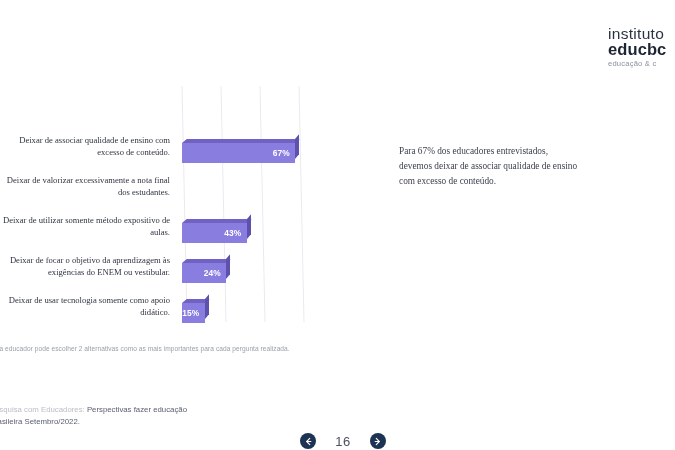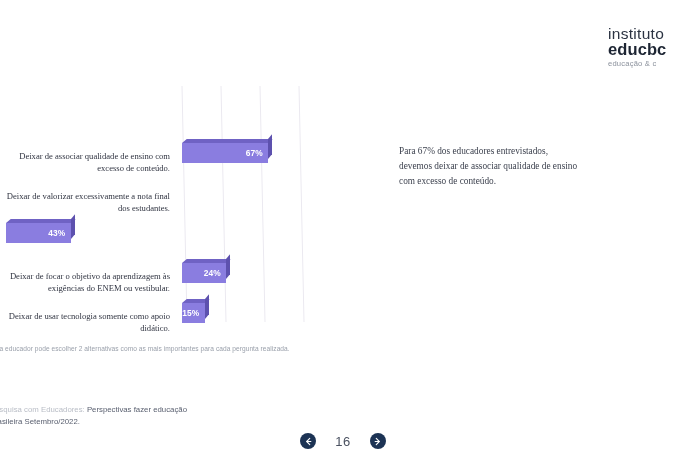--- a/index.html
+++ b/index.html
@@ -65,21 +65,21 @@
     left: 0; top: 0;
     width: 340px; height: 245px;
     pointer-events: none;
   }
   .bar-row {
     position: absolute;
     left: 0;
     width: 340px;
     height: 40px;
     display: flex;
-    align-items: flex-end;
+    align-items: flex-start;
   }
   .bar-label {
     width: 176px;
     padding-right: 6px;
     box-sizing: border-box;
     text-align: right;
     font-family: "Liberation Serif", serif;
     font-size: 8.6px;
     line-height: 1.42;
     color: #2f3340;
@@ -239,32 +239,33 @@
         <line x1="182" y1="2" x2="187" y2="238"></line>
         <line x1="221" y1="2" x2="226" y2="238"></line>
         <line x1="260" y1="2" x2="265" y2="238"></line>
         <line x1="299" y1="2" x2="304" y2="238"></line>
       </g>
     </svg>
     <div id="bars">
         <div class="bar-row" style="top: 50px;">
           <div class="bar-label">Deixar de associar qualidade de ensino com excesso de conteúdo.</div>
           <div class="bar-wrap">
-            <div class="bar3d" style="width: 86px;">
+            <div class="bar3d" style="width: 113px;">
               <div class="bar-top" style="background: rgb(111, 98, 196);"></div>
               <div class="bar-side" style="background: rgb(93, 81, 174);"></div>
               <div class="bar-face" style="background: rgb(138, 125, 224);"></div>
               <div class="bar-value" style="color: rgb(255, 255, 255);">67%</div>
             </div>
           </div>
         </div>
         <div class="bar-row" style="top: 90px;">
           <div class="bar-label">Deixar de valorizar excessivamente a nota final dos estudantes.</div>
         </div>
         <div class="bar-row" style="top: 130px;">
+          <div class="bar-label">Deixar de utilizar somente método expositivo de aulas.</div>
           <div class="bar-wrap">
             <div class="bar3d" style="width: 64.5px;">
               <div class="bar-top" style="background: rgb(111, 98, 196);"></div>
               <div class="bar-side" style="background: rgb(93, 81, 174);"></div>
               <div class="bar-face" style="background: rgb(138, 125, 224);"></div>
               <div class="bar-value" style="color: rgb(255, 255, 255);">43%</div>
             </div>
           </div>
         </div>
         <div class="bar-row" style="top: 170px;">

